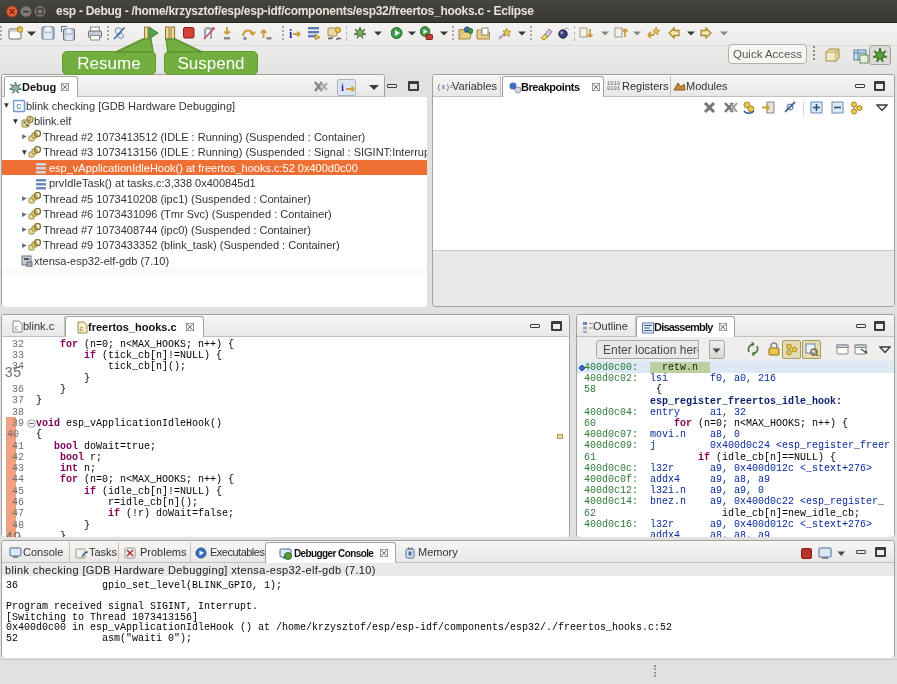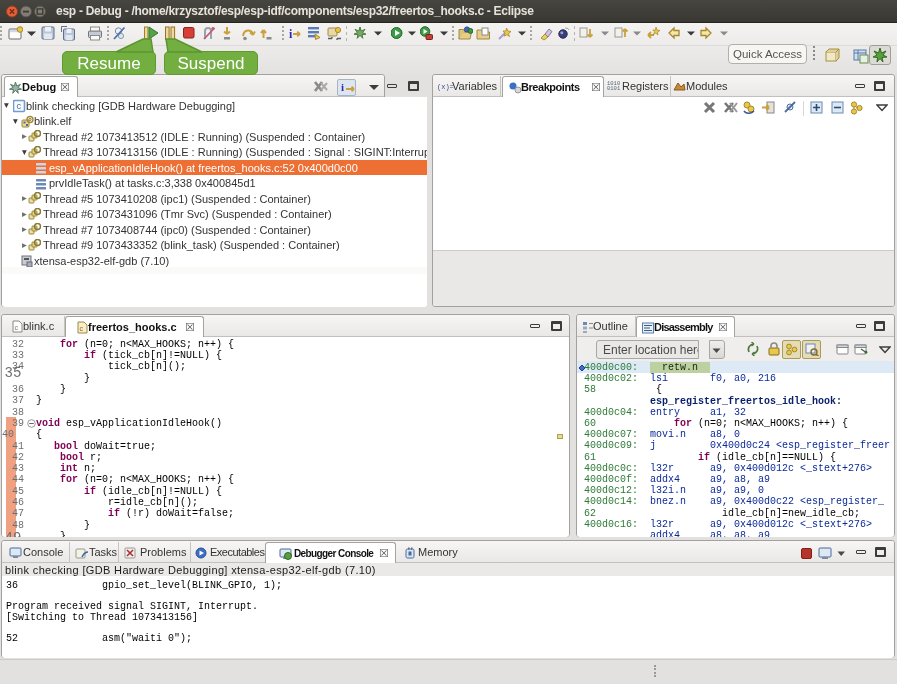--- a/index.html
+++ b/index.html
@@ -425,21 +425,21 @@
       <pre class="abs" style="left:34px;top:24.4px;font-size:10px;color:#000">            tick_cb[n]();</pre>
       <div class="abs mono" style="left:0;top:28px;width:22px;text-align:center;font-size:14px;color:#6e6e6e">35</div>
       <pre class="abs" style="left:34px;top:35.7px;font-size:10px;color:#000">        }</pre>
       <div class="abs mono" style="left:0;top:47.0px;width:22px;text-align:right;font-size:10px;color:#6e6e6e">36</div>
       <pre class="abs" style="left:34px;top:47.0px;font-size:10px;color:#000">    }</pre>
       <div class="abs mono" style="left:0;top:58.3px;width:22px;text-align:right;font-size:10px;color:#6e6e6e">37</div>
       <pre class="abs" style="left:34px;top:58.3px;font-size:10px;color:#000">}</pre>
       <div class="abs mono" style="left:0;top:69.6px;width:22px;text-align:right;font-size:10px;color:#6e6e6e">38</div>
       <div class="abs mono" style="left:0;top:80.9px;width:22px;text-align:right;font-size:10px;color:#6e6e6e">39</div>
       <pre class="abs" style="left:34px;top:80.9px;font-size:10px;color:#000"><span class="kw">void</span> esp_vApplicationIdleHook()</pre>
-      <div class="abs mono" style="left:0;top:92.2px;width:22px;text-align:left;font-size:10px;color:#6e6e6e">40</div>
+      <div class="abs mono" style="left:0;top:92.2px;width:22px;text-align:center;font-size:10px;color:#6e6e6e">40</div>
       <pre class="abs" style="left:34px;top:92.2px;font-size:10px;color:#000">{</pre>
       <div class="abs mono" style="left:0;top:103.5px;width:22px;text-align:right;font-size:10px;color:#6e6e6e">41</div>
       <pre class="abs" style="left:28px;top:103.5px;font-size:10px;color:#000">    <span class="kw">bool</span> doWait=true;</pre>
       <div class="abs mono" style="left:0;top:114.8px;width:22px;text-align:right;font-size:10px;color:#6e6e6e">42</div>
       <pre class="abs" style="left:34px;top:114.8px;font-size:10px;color:#000">    <span class="kw">bool</span> r;</pre>
       <div class="abs mono" style="left:0;top:126.1px;width:22px;text-align:right;font-size:10px;color:#6e6e6e">43</div>
       <pre class="abs" style="left:34px;top:126.1px;font-size:10px;color:#000">    <span class="kw">int</span> n;</pre>
       <div class="abs mono" style="left:0;top:137.4px;width:22px;text-align:right;font-size:10px;color:#6e6e6e">44</div>
       <pre class="abs" style="left:34px;top:137.4px;font-size:10px;color:#000">    <span class="kw">for</span> (n=0; n&lt;MAX_HOOKS; n++) {</pre>
       <div class="abs mono" style="left:0;top:148.7px;width:22px;text-align:right;font-size:10px;color:#6e6e6e">45</div>
@@ -603,18 +603,19 @@
       <path d="M0.5 0.5 L8 0.5 L4.2 5 Z" fill="#4a4a4a"></path>
     </svg>
  <div class="mini" style="left:854px;top:9px;position:absolute"></div>
  <div class="maxi" style="left:873px;top:6px;position:absolute"></div>
  <div class="abs" style="left:0;top:22px;width:892px;height:95px;background:#fff;overflow:hidden;border-radius:0 0 3px 3px">
   <div class="abs" style="left:0;top:0;width:892px;height:13px;background:#eae9e7"></div>
   <div class="abs" style="left:3px;top:1px;font-size:11px;letter-spacing:0.35px;color:#1a1a1a">blink checking [GDB Hardware Debugging] xtensa-esp32-elf-gdb (7.10)</div>
 <pre class="abs" style="left:4px;top:16.5px;font-size:10px;color:#000">36              gpio_set_level(BLINK_GPIO, 1);</pre>
 <pre class="abs" style="left:4px;top:37.9px;font-size:10px;color:#000">Program received signal SIGINT, Interrupt.</pre>
 <pre class="abs" style="left:4px;top:48.6px;font-size:10px;color:#000">[Switching to Thread 1073413156]</pre>
+<pre class="abs" style="left:4px;top:59.3px;font-size:10px;color:#000">0x400d0c00 in esp_vApplicationIdleHook () at /home/krzysztof/esp/esp-idf/components/esp32/./freertos_hooks.c:52</pre>
 <pre class="abs" style="left:4px;top:70.0px;font-size:10px;color:#000">52              asm("waiti 0");</pre>
 </div>
   </div>
 <div class="abs" style="left:0;top:659px;width:897px;height:25px;background:#e2e1df;border-top:1px solid #cbcac8"></div>
 <div class="abs" style="left:654px;top:665px;width:2px;height:14px;
  background-image:repeating-linear-gradient(#9a9894 0 2px,transparent 2px 3.5px)"></div>
 
 </body></html>

